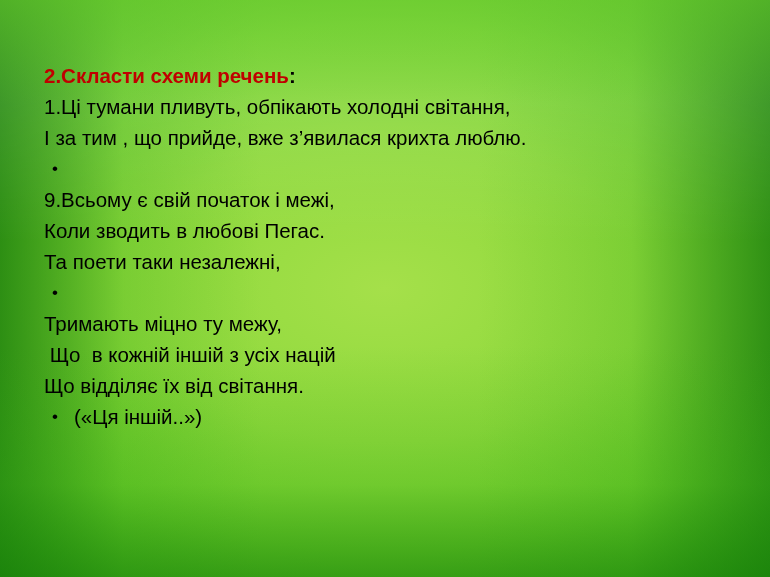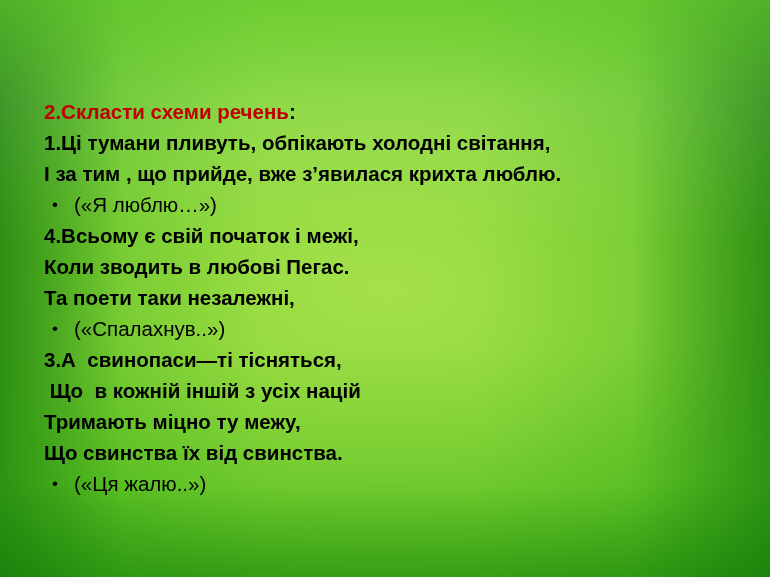--- a/index.html
+++ b/index.html
@@ -35,28 +35,26 @@
     background:
       linear-gradient(180deg, rgba(120,210,60,0.55) 0%, rgba(255,255,255,0.10) 18%, rgba(255,255,255,0.0) 42%, rgba(255,255,255,0.0) 60%, rgba(60,170,25,0.25) 84%, rgba(25,130,10,0.60) 100%);
     pointer-events: none;
   }
   .content {
     position: absolute;
     left: 44px;
     top: 60px;
     right: 30px;
     z-index: 3;
-    margin-top: 36px;
   }
   .line {
     font-size: 20.5px;
     line-height: 31px;
     color: #000000;
     white-space: pre;
-    font-weight: bold;
   }
   .line.heading {
     font-weight: bold;
     color: #000000;
   }
   .line.heading .hl {
     color: #c00000;
   }
   .bullet {
     display: flex;
@@ -84,36 +82,33 @@
 <div class="slide">
   <div class="content">
 
     <div class="line heading"><span class="hl">2.Скласти схеми речень</span><span>:</span></div>
 
     <div class="line">1.Ці тумани пливуть, обпікають холодні світання,</div>
     <div class="line">І за тим , що прийде, вже з’явилася крихта люблю.</div>
 
     <div class="bullet">
       <span class="dot">•</span>
-      <span class="btext">(«Я люблю…»)</span>
     </div>
 
-    <div class="line">4.Всьому є свій початок і межі,</div>
+    <div class="line">9.Всьому є свій початок і межі,</div>
     <div class="line">Коли зводить в любові Пегас.</div>
     <div class="line">Та поети таки незалежні,</div>
 
     <div class="bullet">
       <span class="dot">•</span>
-      <span class="btext">(«Спалахнув..»)</span>
     </div>
 
-    <div class="line">3.А  свинопаси—ті тісняться,</div>
+    <div class="line">Тримають міцно ту межу,</div>
     <div class="line"> Що  в кожній іншій з усіх націй</div>
-    <div class="line">Тримають міцно ту межу,</div>
-    <div class="line">Що свинства їх від свинства.</div>
+    <div class="line">Що відділяє їх від світання.</div>
 
     <div class="bullet">
       <span class="dot">•</span>
-      <span class="btext">(«Ця жалю..»)</span>
+      <span class="btext">(«Ця іншій..»)</span>
     </div>
 
   </div>
 </div>
 
 </body></html>

